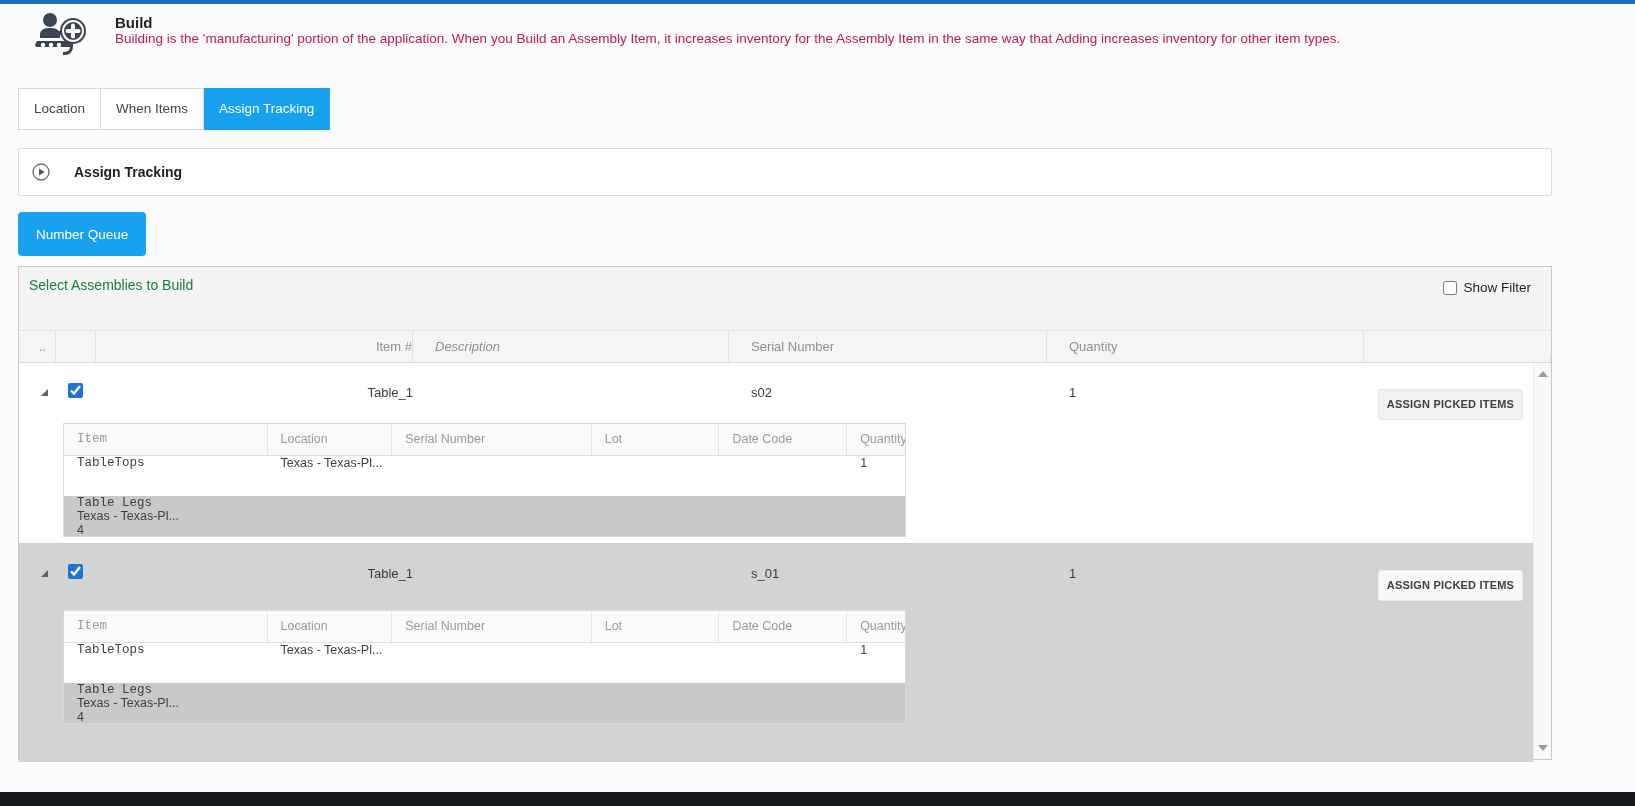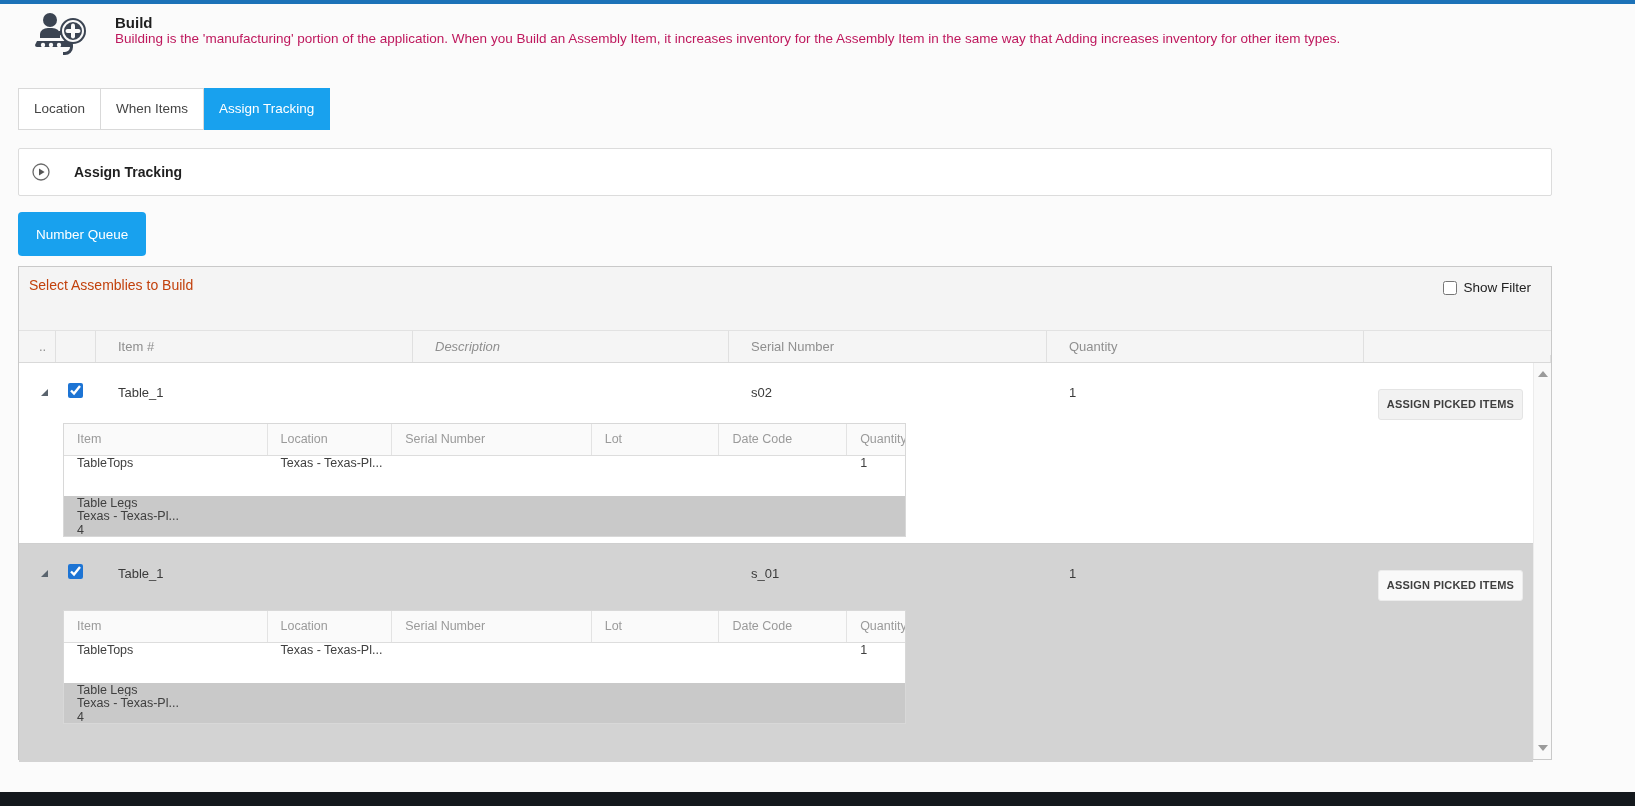--- a/index.html
+++ b/index.html
@@ -31,33 +31,33 @@
 
   
   .btn-primary{ position:absolute; top:212px; left:18px; height:44px; padding:0 18px; min-width:104px;
         background:var(--accent-blue,#18a1ee); color:#fff; border:none; border-radius:4px;
         font-size:13.5px; font-family:inherit; cursor:pointer; }
 
   
   .grid{ position:absolute; top:266px; left:18px; width:1534px; height:494px;
         background:#fff; border:1px solid #c9c9c9; }
   .grid-heading{ height:64px; background:#f4f4f4; border-bottom:1px solid #e2e2e2; position:relative; }
-  .grid-title{ position:absolute; left:10px; top:10px; font-size:14px; color:#c2410c; }
+  .grid-title{ position:absolute; left:10px; top:10px; font-size:14px; color:#15803d; }
   .show-filter{ position:absolute; right:20px; top:13px; display:flex; align-items:flex-end; gap:6px;
         font-size:13.5px; color:#222; }
   input[type="checkbox"]{ width:15px; height:15px; margin:0; accent-color:var(--checkbox-blue,#1d74d4); cursor:pointer; }
   .show-filter input{ width:14px; height:14px; }
 
   .grid-header-row{ display:flex; height:32px; background:#f5f5f5; border-bottom:1px solid #d9d9d9;
         color:#8f8f8f; font-size:13px; line-height:31px; }
   .hc{ padding-left:22px; border-right:1px solid #e0e0e0; overflow:hidden; white-space:nowrap; }
   .hc:last-child{ flex:1; }
   .c-expand{ width:37px; padding-left:20px; }
   .c-check{ width:40px; padding-left:12px; }
-  .c-item{ width:317px; }
+  .c-item{ width:317px;text-align:right; }
   .c-desc{ width:316px;font-style:italic; }
   .c-serial{ width:318px; }
   .c-qty{ width:317px; }
   .c-assign{ width:169px;margin-top:24px; }
 
   .grid-body{ width:1514px; }
   .master-row{ display:flex; height:58px; align-items:center; font-size:13px; color:#3b3b3b; cursor:pointer; }
   .master-row .cell{ padding-left:22px; overflow:hidden; white-space:nowrap; }
   .master-row .c-expand{ padding-left:0; display:flex; justify-content:flex-end; padding-right:8px; }
   .master-row .c-check{ padding-left:12px; }
@@ -72,21 +72,21 @@
   .group + .group{ border-top:1px solid #cfcfcf; }
 
   .detail{ padding:2px 0 6px 44px; }
   .group.selected .detail{ padding:8px 0 38px 44px; }
   .sub{ width:843px; border:1px solid #d8d8d8; background:#fff; font-size:12.5px; }
   .sub-header{ display:flex; height:32px; background:#fafafa; border-bottom:1px solid #ddd;
         color:#9a9a9a; line-height:31px; }
   .sc{ padding-left:13px; overflow:hidden; white-space:nowrap; }
   .sub-header .sc{ border-right:1px solid #e3e3e3; }
   .sub-header .sc:last-child{ border-right:none; }
-  .s-item{ width:204px; } .s-loc{ width:125px; } .s-serial{ width:200px; }
+  .s-item{ width:204px;font-family:Liberation Mono, monospace; } .s-loc{ width:125px; } .s-serial{ width:200px; }
   .s-lot{ width:128px; } .s-date{ width:128px; } .s-qty{ width:58px; }
   .sub-row{ display:flex; height:40px; align-items:flex-start; color:#404040; background:#fff; cursor:pointer; }
   .sub-row.selected{ background:var(--subrow-selected-gray,#c9c9c9);flex-direction:column; }
 
   
   .vscroll{ position:absolute; top:96px; right:0; bottom:0; width:18px; background:#f9f9f9;
         border-left:1px solid #ececec; }
   .sb-up,.sb-down{ position:absolute; left:4px; width:0; height:0; cursor:pointer; }
   .sb-up{ top:8px; border-left:5px solid transparent; border-right:5px solid transparent; border-bottom:6px solid #9b9b9b; }
   .sb-down{ bottom:8px; border-left:5px solid transparent; border-right:5px solid transparent; border-top:6px solid #9b9b9b; }

